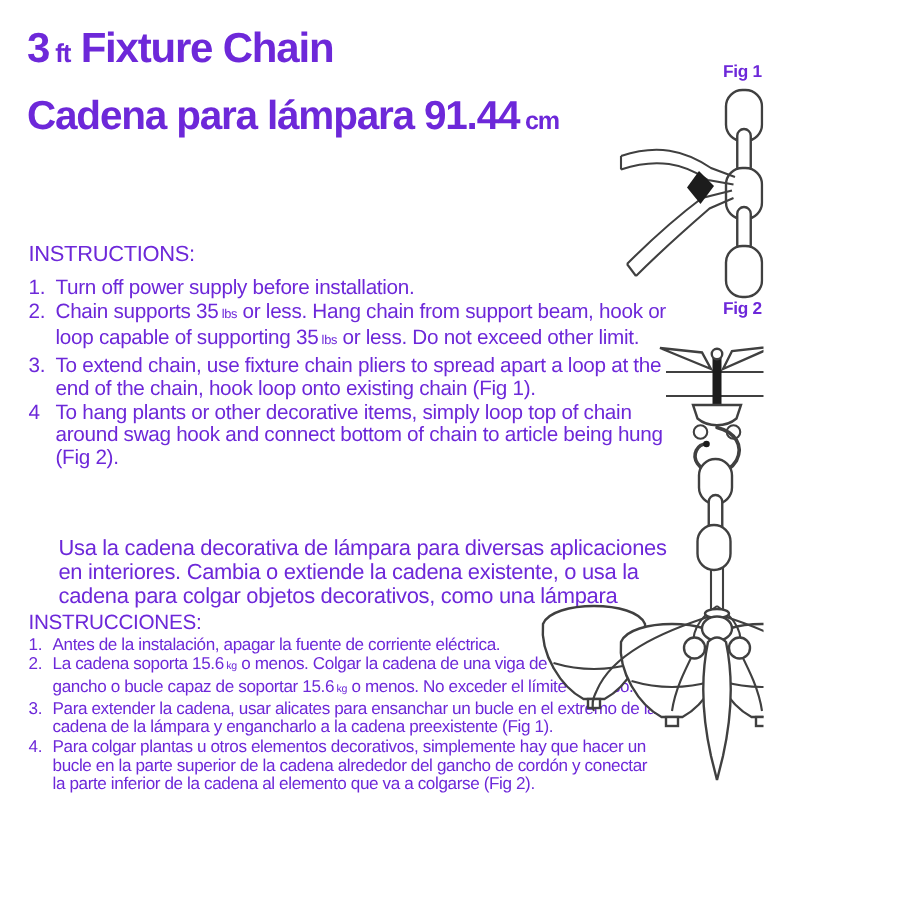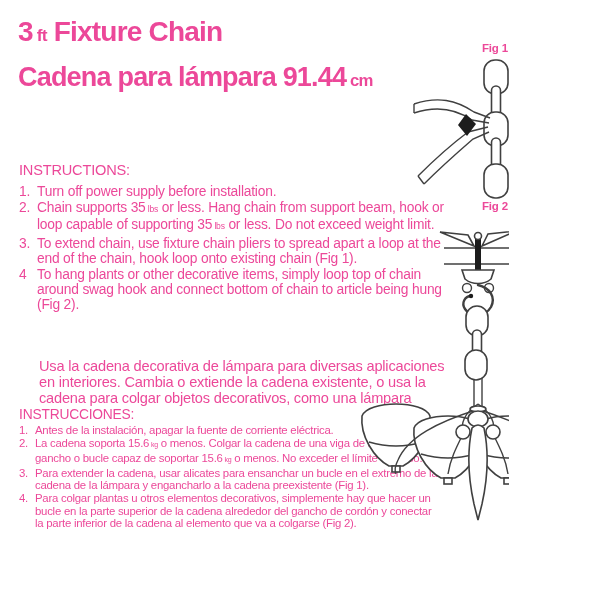--- a/index.html
+++ b/index.html
@@ -1,18 +1,18 @@
 <!DOCTYPE html>
 <html><head>
 <meta charset="utf-8">
 <style>
   html,body { margin:0; padding:0; background:#fff; }
   .sheet {
     position:relative; width:509px; height:600px; background:#ffffff;
-    font-family:"Liberation Sans", sans-serif; color:#ec4899; overflow:hidden;
+    font-family:"Liberation Sans", sans-serif; color:#6d28d9; overflow:hidden;
   }
   .abs { position:absolute; }
   .title { margin:0; font-weight:bold; letter-spacing:-0.8px; white-space:nowrap; }
   .t1 { top:16px; left:18px; font-size:28px; }
   .t2 { top:50px; left:18px; font-size:27px;margin-top:12px; }
   .unit { font-size:0.62em; font-weight:inherit; }
   .intro-en { top:97px; left:19px; font-size:14.6px; line-height:15.9px; letter-spacing:-0.2px; }
   .head-en  { top:162px; left:19px; font-size:14.6px; letter-spacing:-0.2px; }
   .list-en  { top:184px; left:19px; font-size:13.8px; line-height:15.2px; letter-spacing:-0.2px; }
   .intro-es { top:358px; left:19px; font-size:14.6px; line-height:16.2px; letter-spacing:-0.2px;margin-left:20px; }
@@ -50,21 +50,21 @@
         <span class="num">1.</span>
         <span class="item-text">
           <div class="tline"><span>Turn off power supply before installation.</span></div>
         </span>
       </li>
 
       <li>
         <span class="num">2.</span>
         <span class="item-text">
           <div class="tline"><span>Chain supports 35</span><span class="unit"> lbs</span><span> or less. Hang chain from support beam, hook or</span></div>
-          <div class="tline"><span>loop capable of supporting 35</span><span class="unit"> lbs</span><span> or less. Do not exceed weight limit.</span></div>
+          <div class="tline"><span>loop capable of supporting 35</span><span class="unit"> lbs</span><span> or less. Do not exceed other limit.</span></div>
         </span>
       </li>
 
       <li>
         <span class="num">3.</span>
         <span class="item-text">
           <div class="tline"><span>To extend chain, use fixture chain pliers to spread apart a loop at the</span></div>
           <div class="tline"><span>end of the chain, hook loop onto existing chain (Fig 1).</span></div>
         </span>
       </li>

